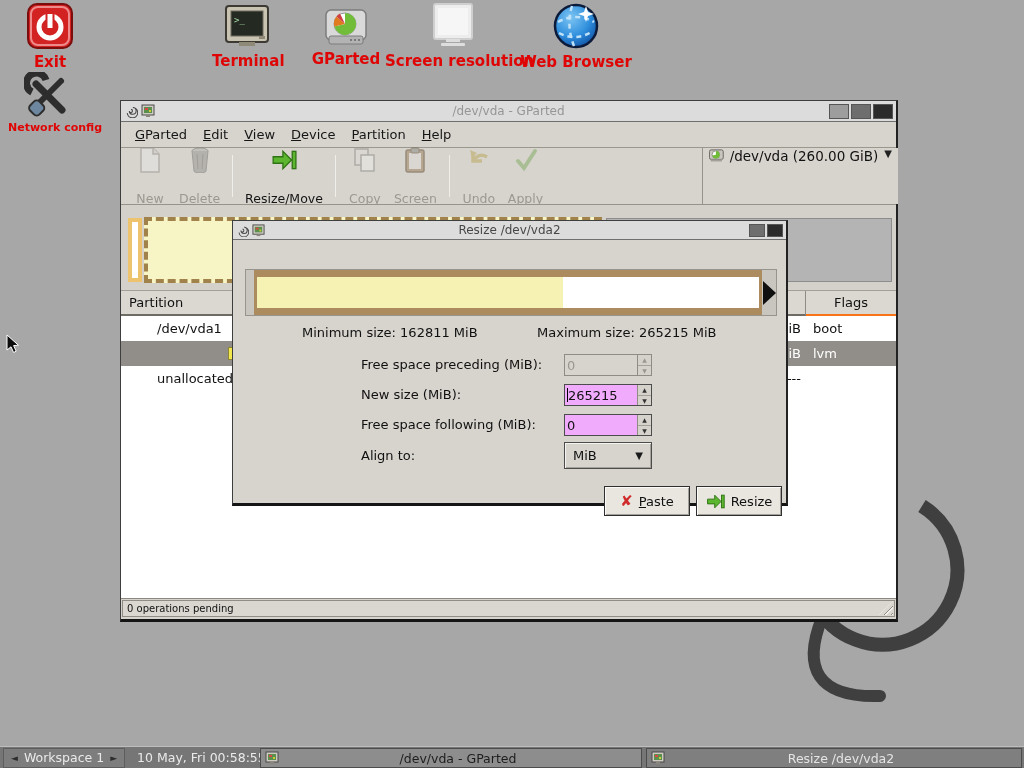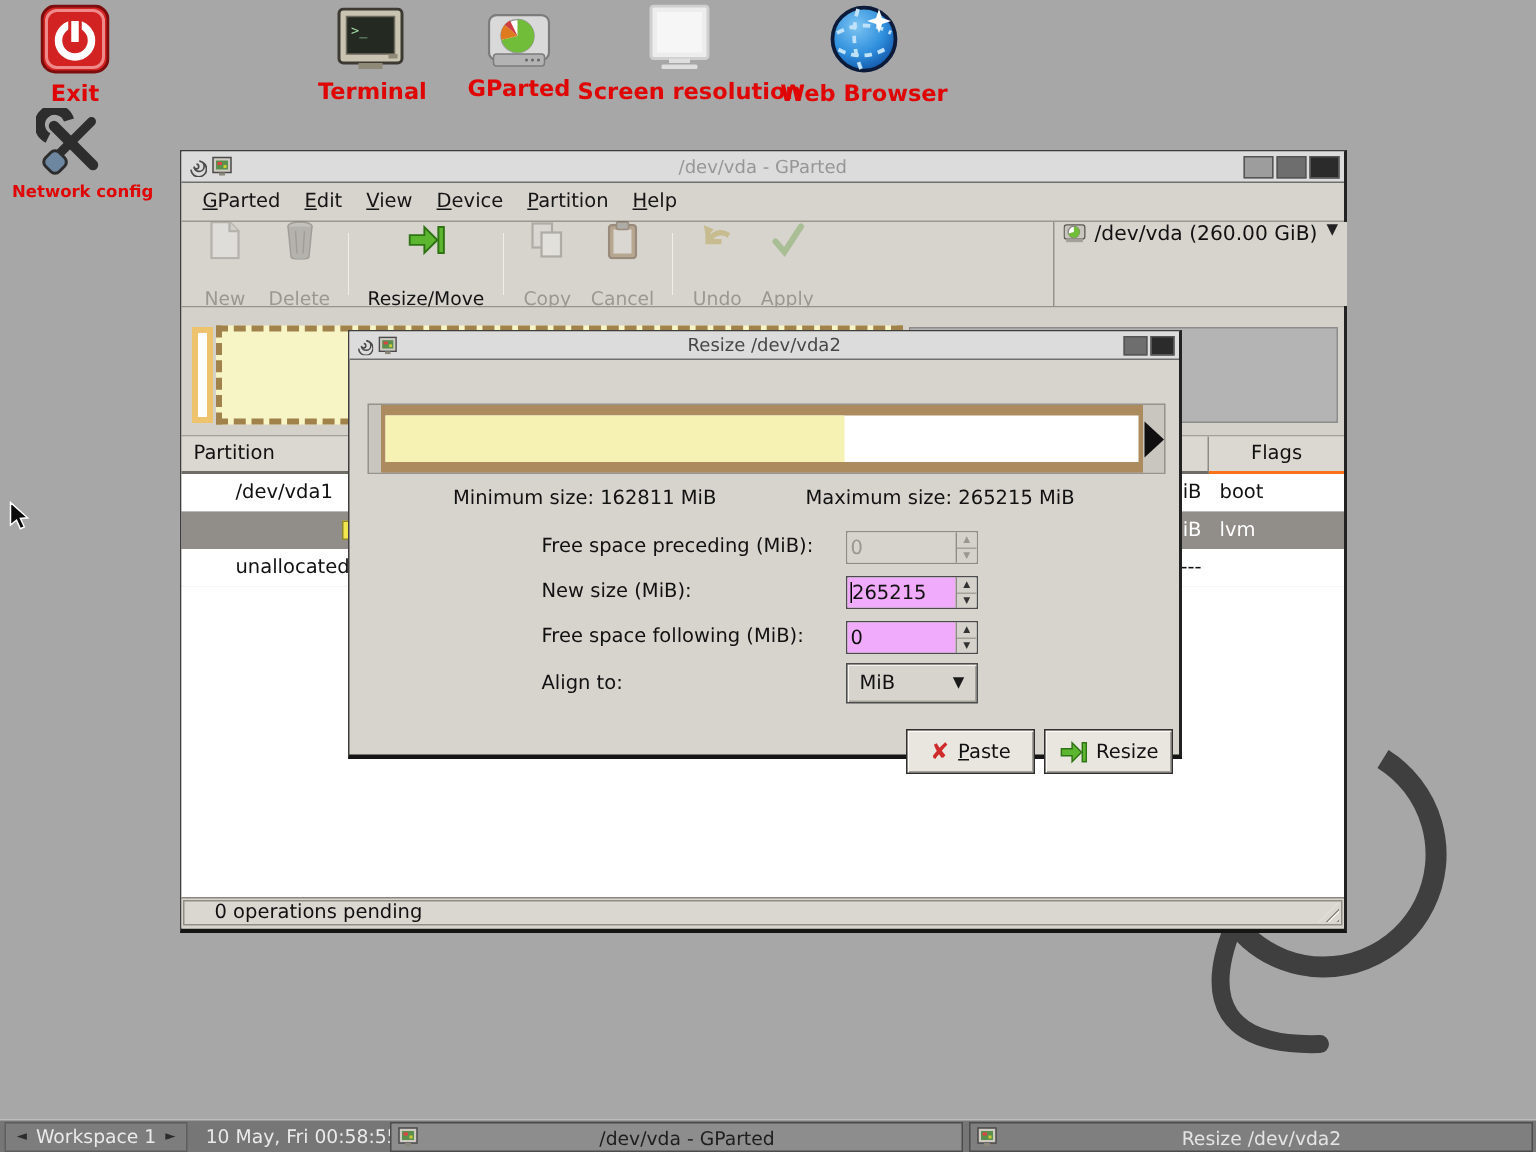--- a/index.html
+++ b/index.html
@@ -57,21 +57,21 @@
   .c-mid { position:absolute; left:170px; width:391px; height:100%; }
   .prow.header .c-mid { border-right:1px solid #8e8b85; border-bottom:2px solid #6f6c66; }
   .c-size { position:absolute; left:561px; width:124px; height:100%; justify-content:flex-end; padding-right:5px; }
   .prow.header .c-size { border-right:1px solid #8e8b85; border-bottom:2px solid #6f6c66; }
   .c-flags { position:absolute; left:685px; width:90px; height:100%; padding-left:7px; }
   .prow.header .c-flags { justify-content:center; padding-left:0; border-bottom:2px solid #f97316; }
   .fs-swatch { position:absolute; left:107px; top:6px; width:6px; height:13px; background:#f2e74e; border:1px solid #8d8731; }
 
   #list-filler { flex:1; background:#fff; }
   #statusbar { height:21px; background:#d7d4ce; border-top:1px solid #8b8881; padding:1px; }
-  #status-field { position:relative; height:17px; border:1px solid #908d87; background:#dad7d1; display:flex; align-items:center; padding-left:20px; font-size:13px; }
+  #status-field { position:relative; height:17px; border:1px solid #908d87; background:#dad7d1; display:flex; align-items:center; padding-left:4px; font-size:10px; }
   #grip { position:absolute; right:1px; bottom:1px; width:14px; height:14px;
     background:repeating-linear-gradient(135deg, transparent 0 3px, #8f8c86 3px 4px, #f1f0ec 4px 5px);
     clip-path:polygon(100% 0, 100% 100%, 0 100%); }
 
   
   #resize-dialog { left:232px; top:220px; width:556px; height:286px; }
   #dlg-body { position:relative; height:100%; }
   #resize-widget { position:absolute; left:12px; top:29px; width:532px; height:47px; border:1px solid #97948e; background:#c9c6c0; display:flex; }
   .cap { width:8px; background:#c9c6c0; }
   #rw-brown { flex:1; background:#ac8b5e; padding:7px 3px; }
@@ -291,21 +291,21 @@
         <span class="tlabel">Copy</span>
       </div>
       <div class="tbtn disabled">
         <span class="ticon">
           <svg width="20" height="26" viewBox="0 0 20 26">
               <rect x="1" y="3" width="18" height="22" rx="2" fill="#a87f4e" stroke="#6e5230" stroke-width="1.5"></rect>
               <rect x="4" y="6" width="12" height="16" fill="#dedbd5"></rect>
               <rect x="6" y="1" width="8" height="5" rx="1" fill="#8f8c85" stroke="#6e5230"></rect>
             </svg>
         </span>
-        <span class="tlabel">Cancel</span>
+        <span class="tlabel">Screen</span>
       </div>
       <div class="tsep"></div>
       <div class="tbtn disabled">
         <span class="ticon">
           <svg width="24" height="24" viewBox="0 0 24 24">
               <path d="M6 4 L6 13 L15 13" fill="none" stroke="#c2a93f" stroke-width="3.5"></path>
               <path d="M6 13 Q12 4 20 9" fill="none" stroke="#c2a93f" stroke-width="3.5"></path>
               <polygon points="3,2 10,5 5,10" fill="#c2a93f"></polygon>
             </svg>
         </span>

